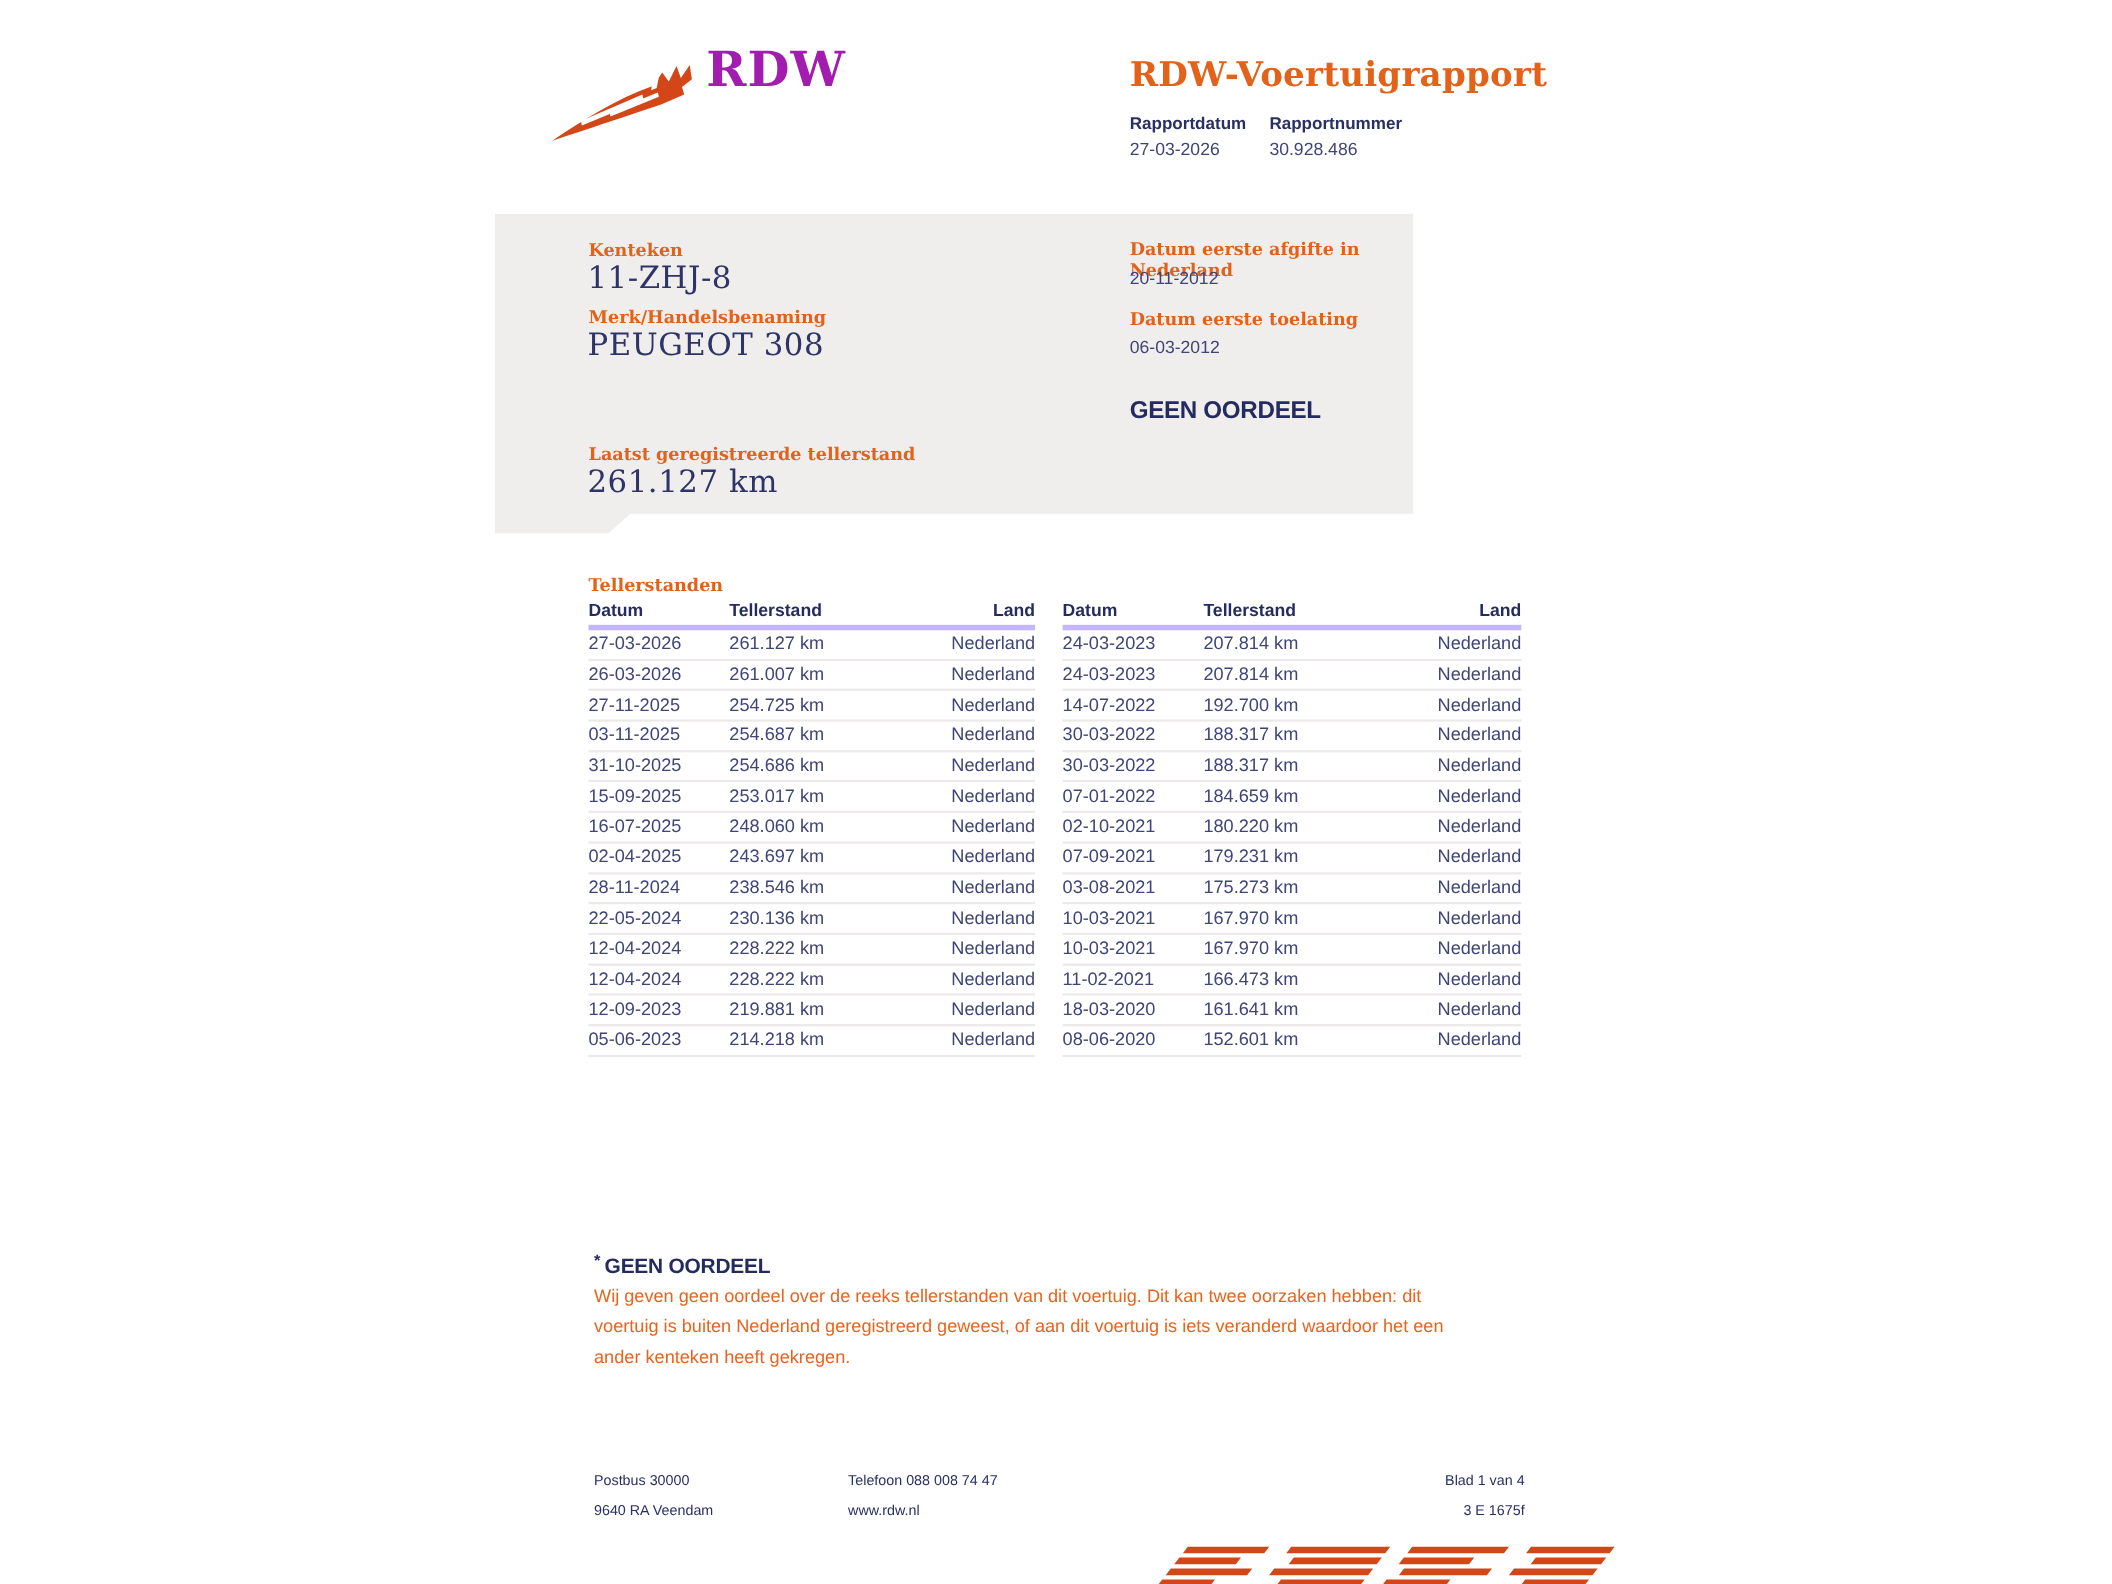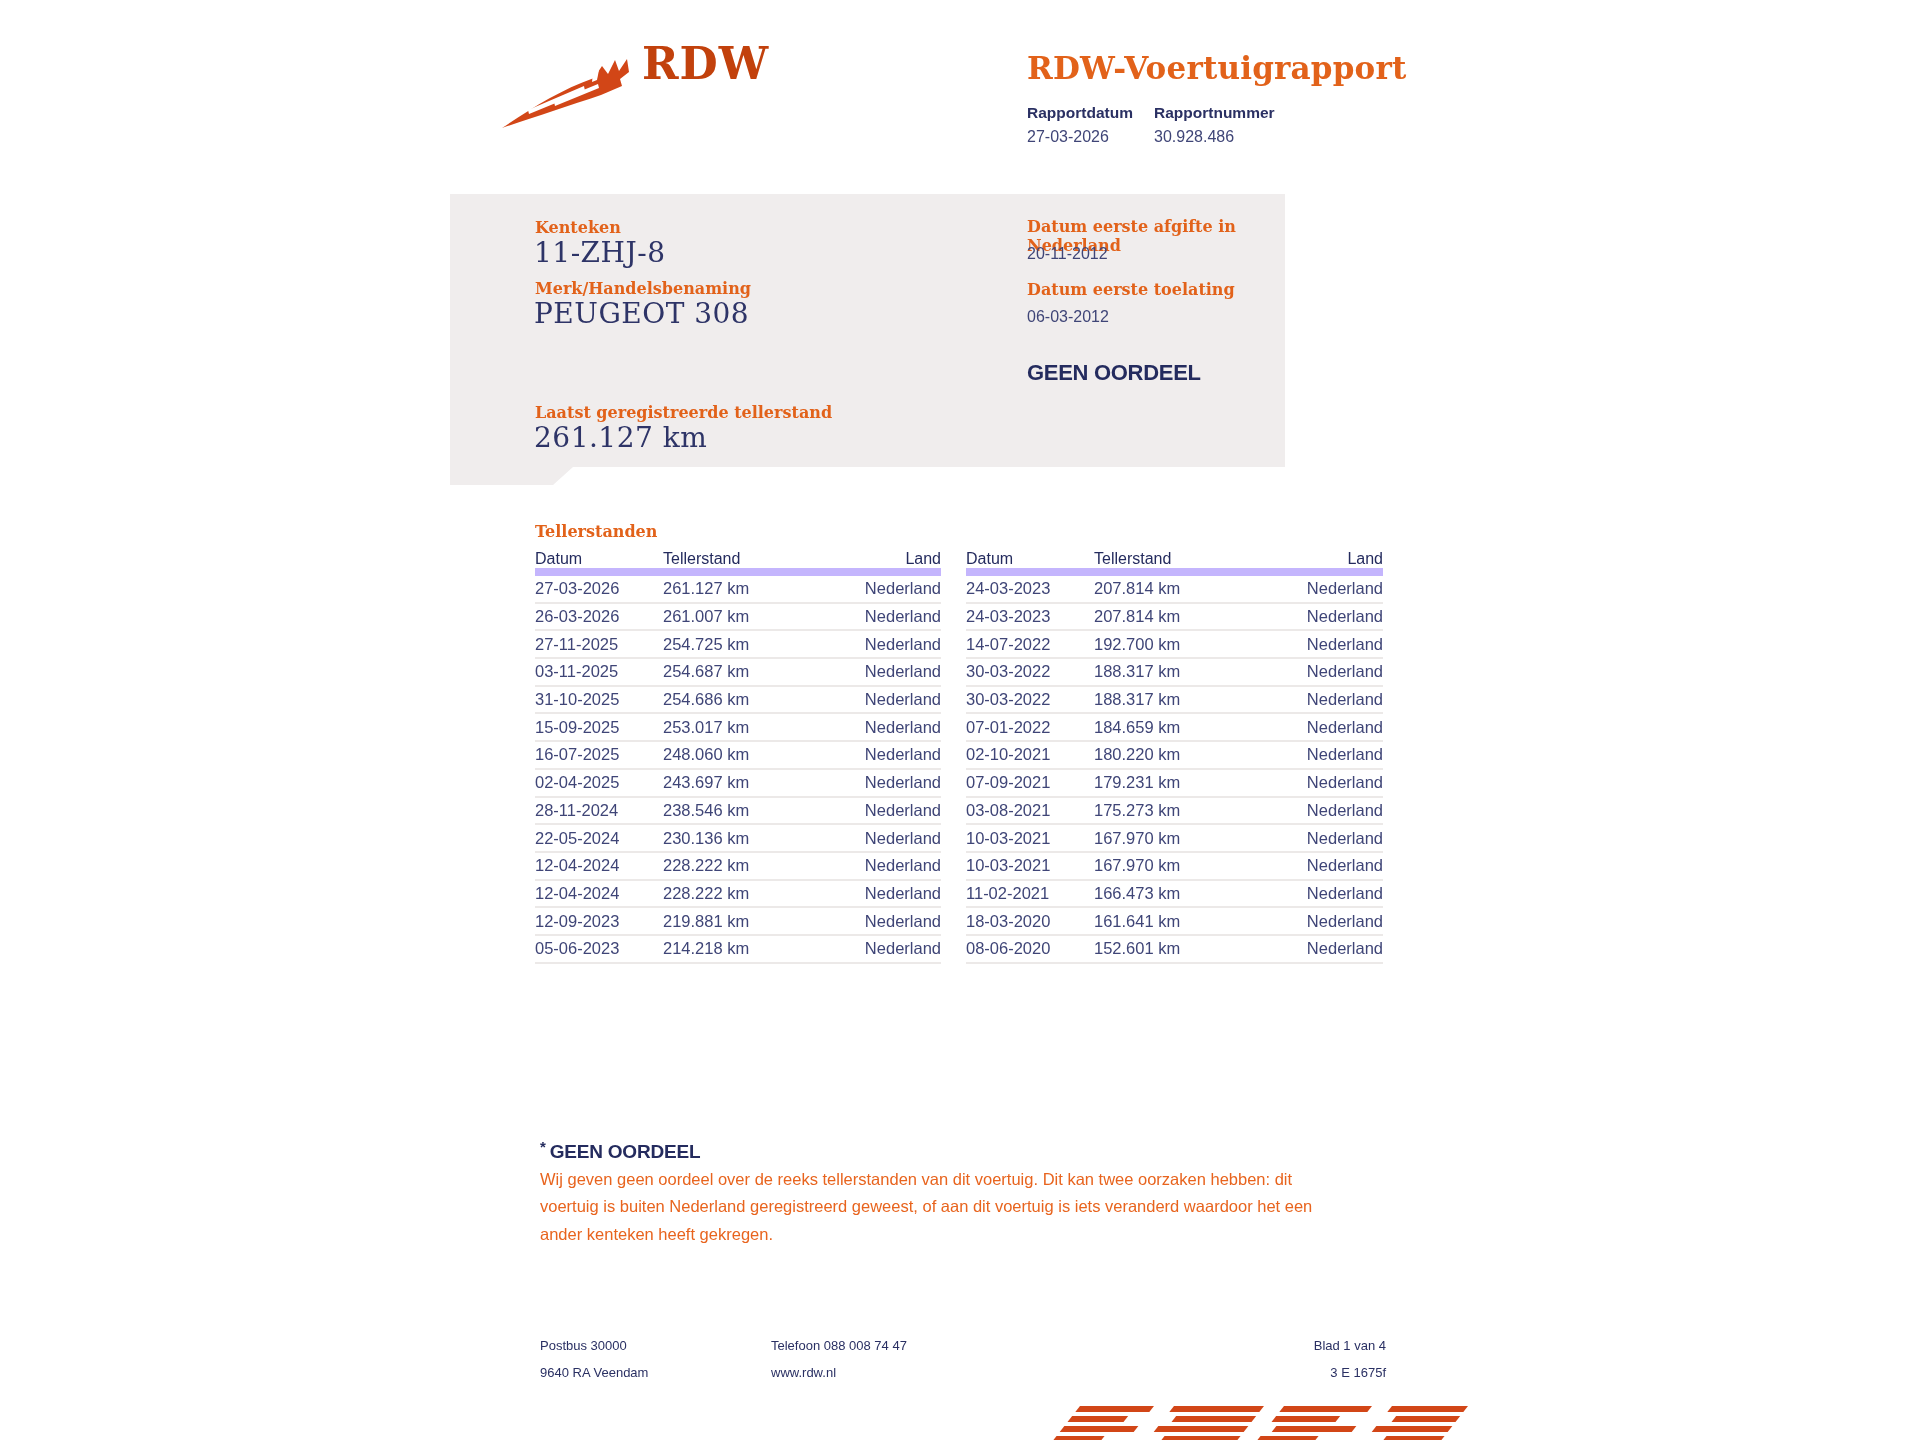--- a/index.html
+++ b/index.html
@@ -4,21 +4,21 @@
 <style>
   html,body{margin:0;padding:0;}
   body{
     width:1920px;height:1440px;position:relative;background:#ffffff;
     font-family:"Liberation Sans", sans-serif;overflow:hidden;
   }
   .abs{position:absolute;}
   
   .logo-text{
     left:642px;top:38px;font-family:"DejaVu Serif", serif;font-weight:bold;
-    font-size:44px;color:#c2410c;letter-spacing:1px;
+    font-size:44px;color:#a21caf;letter-spacing:1px;
   }
   .doc-title{
     left:1027px;top:50px;font-family:"DejaVu Serif", serif;font-weight:bold;
     font-size:31px;color:#e2621a;letter-spacing:0.2px;
   }
   .meta-label{
     font-family:Liberation Sans, sans-serif;font-weight:bold;font-size:15.5px;color:#2a3063;
   }
   .meta-value{font-size:16px;color:#3f4577;}
   
@@ -39,23 +39,23 @@
   }
   .oordeel-star{
     font-family:"DejaVu Serif", serif;font-weight:bold;font-size:34px;color:#e2621a;
   }
   
   .section-label{
     font-family:"DejaVu Serif", serif;font-weight:bold;font-size:16px;color:#e2621a;
   }
   .tbl{position:absolute;}
   .tbl .hrow{
-    display:flex;align-items:flex-end;height:21px;
-    border-bottom:8px solid #c4b5fd;
-    font-weight:normal;font-size:16px;color:#242b5e;
+    display:flex;height:21px;
+    border-bottom:5px solid #c4b5fd;
+    font-weight:bold;font-size:16px;color:#242b5e;
   }
   .tbl .row{
     display:flex;align-items:center;height:25.7px;
     border-bottom:2px solid #ece9e8;
     font-size:16.5px;color:#3f4577;
   }
   .c-datum{flex:0 0 128px;}
   .c-tell{flex:0 0 170px;}
   .c-land{flex:1 1 auto;text-align:right;}
   

